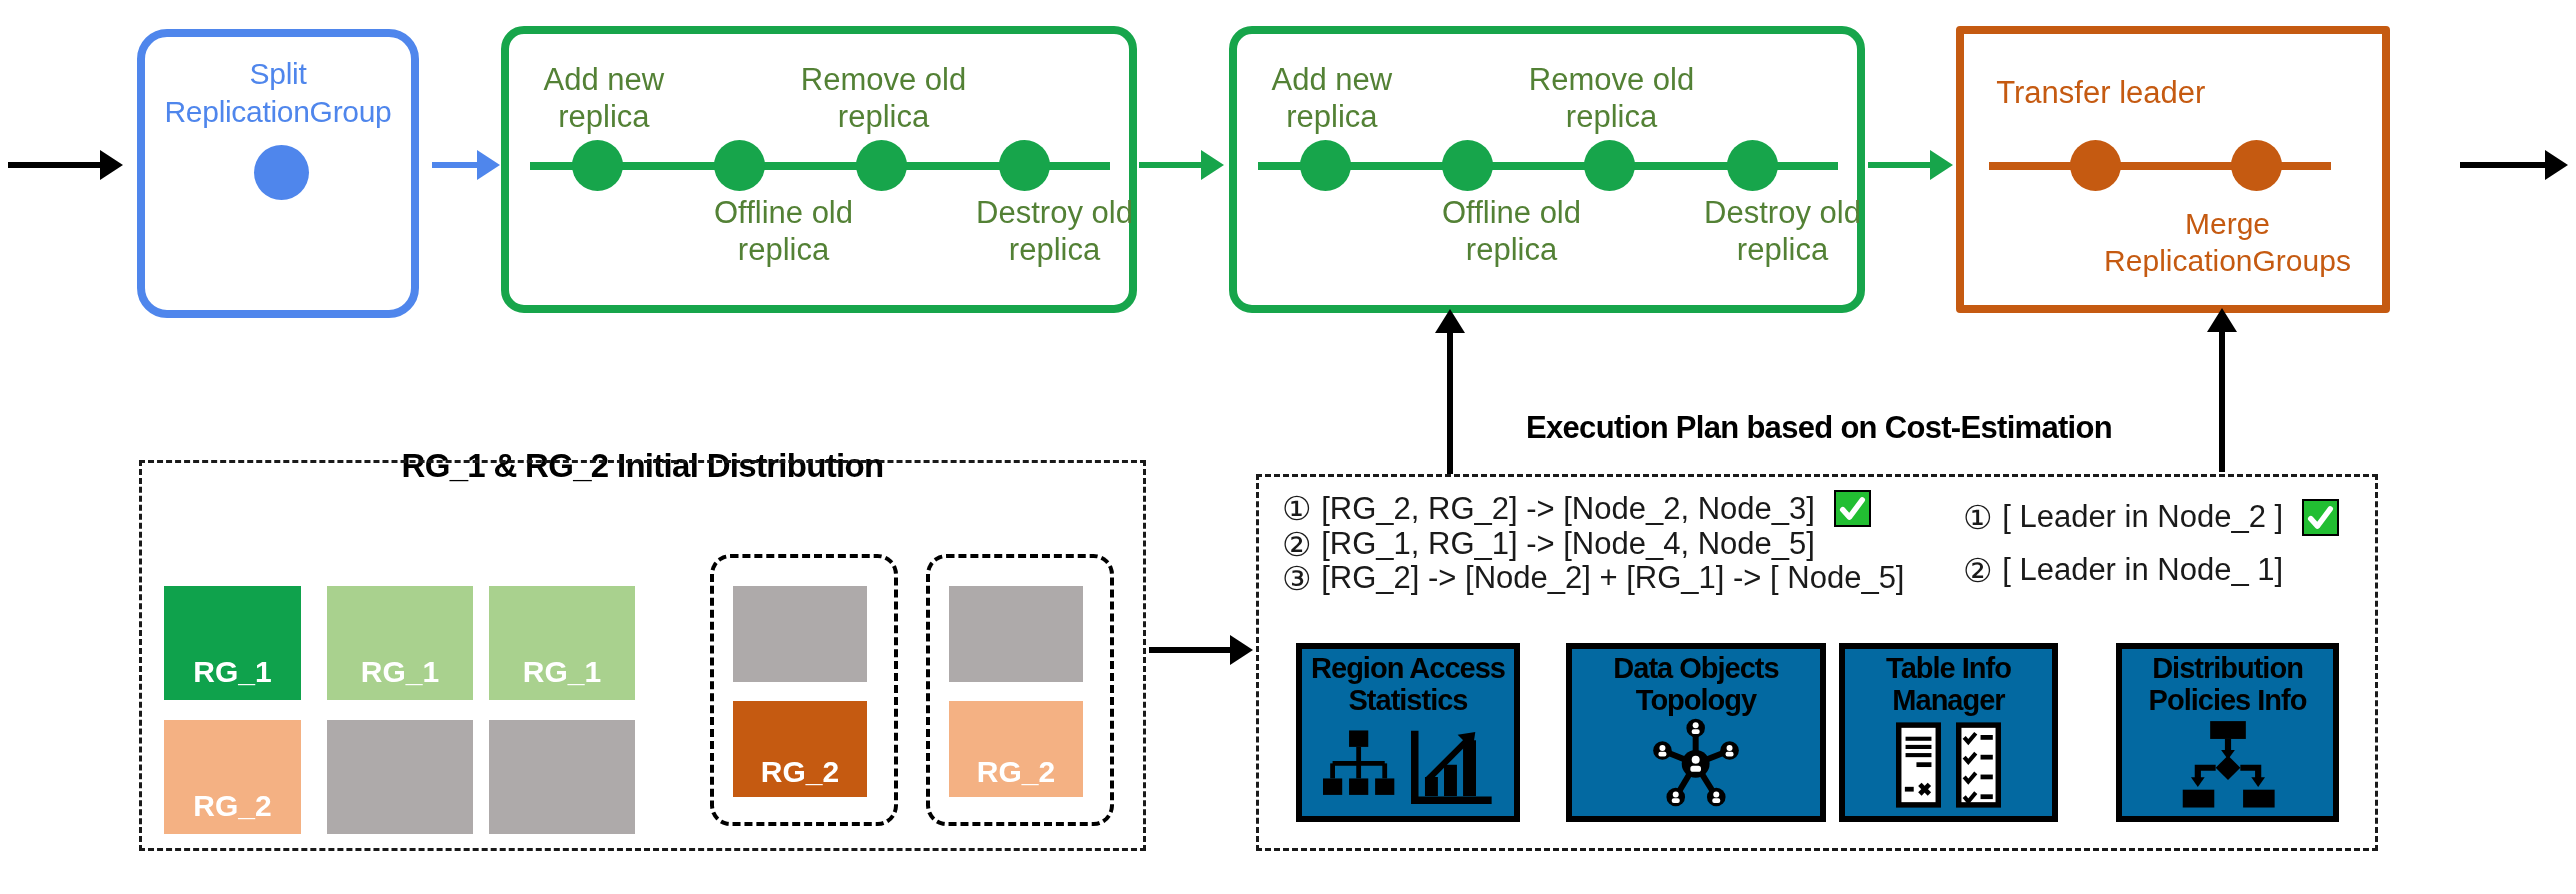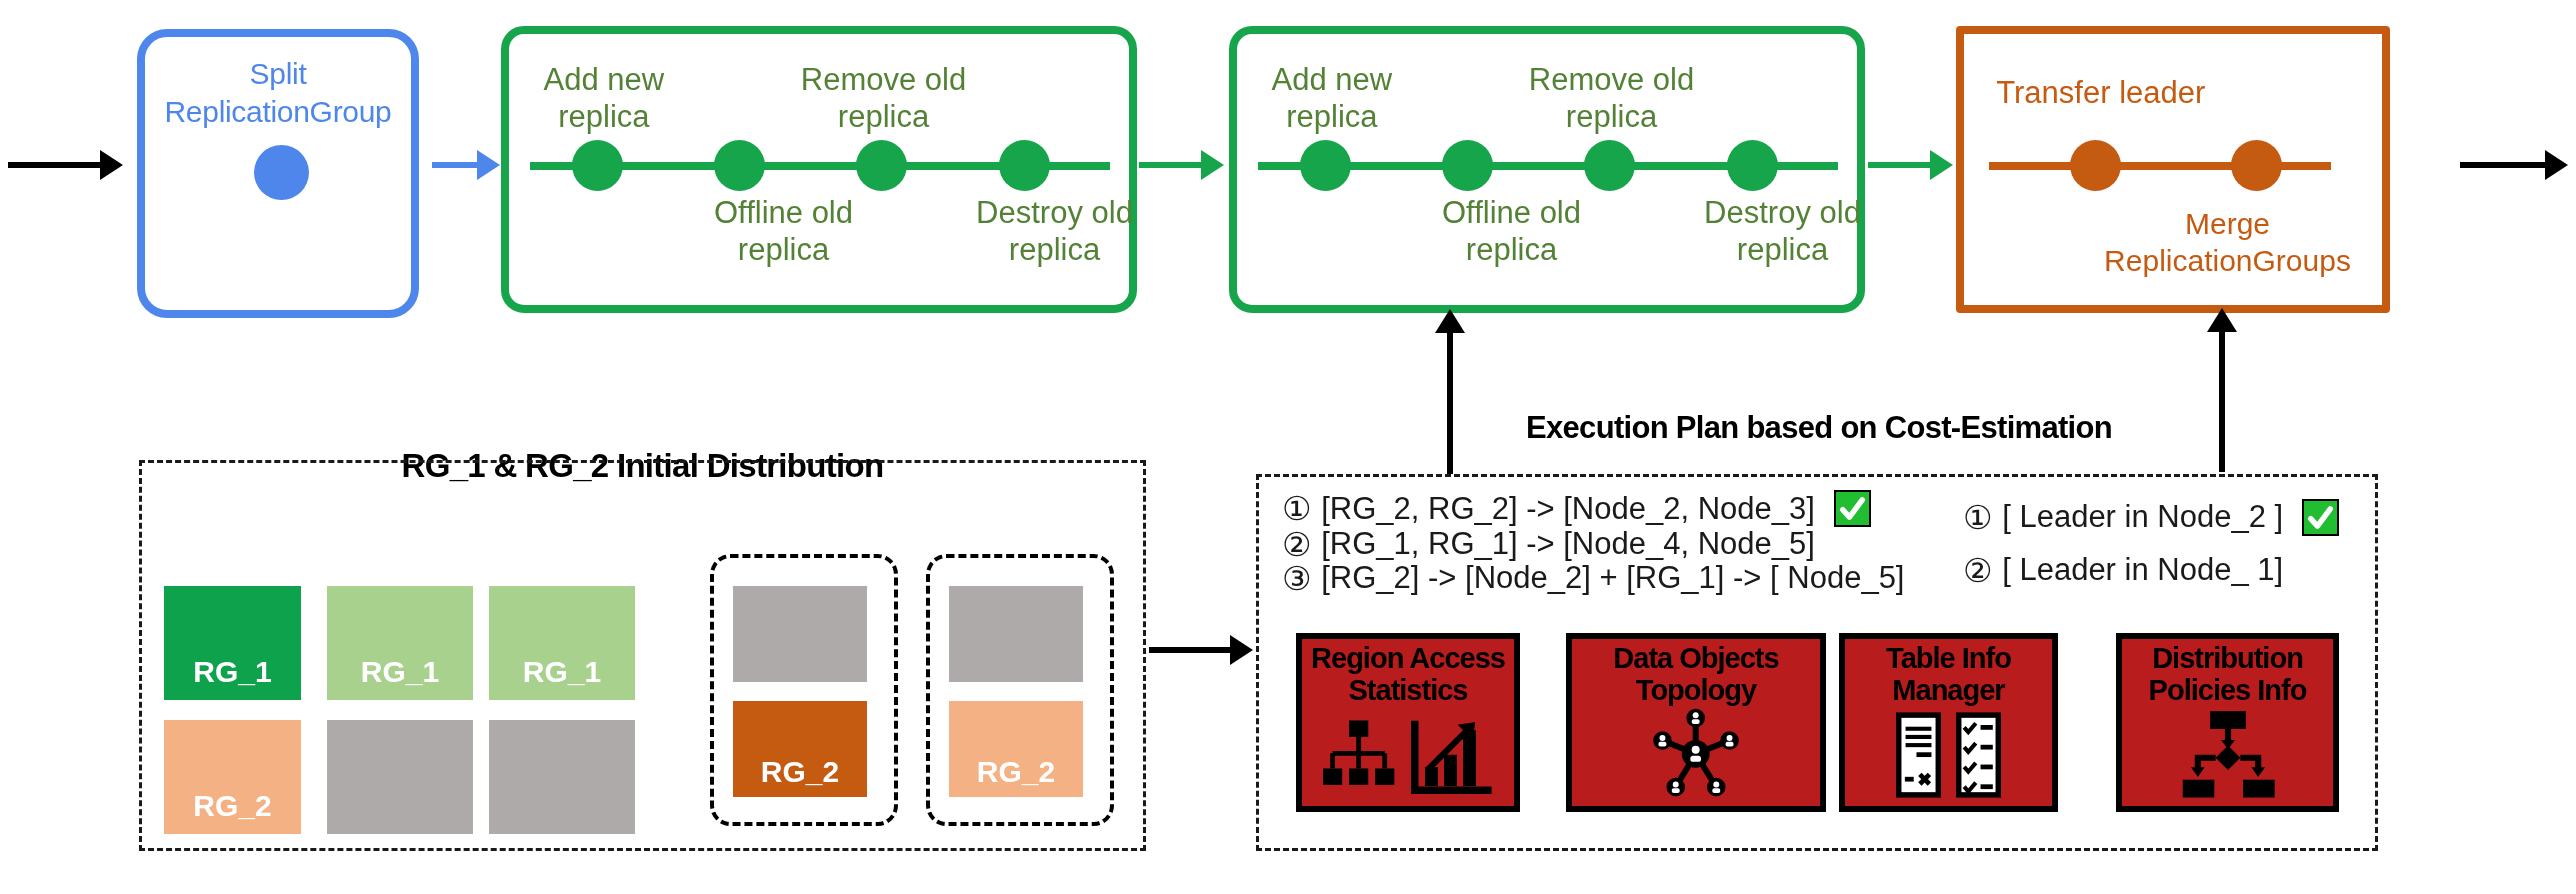--- a/index.html
+++ b/index.html
@@ -88,22 +88,22 @@
   .prow,.lrow{position:absolute;display:flex;align-items:center;height:36px;
               font-size:31px;color:#1a1a1a;white-space:pre;}
   .prow{left:23px;} .lrow{left:704px;}
   #prow1{top:13.7px;} #prow2{top:49px;} #prow3{top:83px;}
   #lrow1{top:22px;} #lrow2{top:75px;}
   .stepnum{font-size:33px;margin-right:9.6px;}
   .check{width:37px;height:37px;background:var(--check);border:2.7px solid #000;
          box-sizing:border-box;margin-left:19px;flex:none;}
   .check svg{display:block;width:100%;height:100%;}
 
-  .infobox{position:absolute;top:156px;height:179px;border:6.8px solid #000;
-           box-sizing:border-box;background:#b91c1c;}
+  .infobox{position:absolute;top:166px;height:179px;border:6.8px solid #000;
+           box-sizing:border-box;background:#0369a1;}
   #ib1{left:37px;width:224px;} #ib2{left:307px;width:260px;}
   #ib3{left:580px;width:219px;} #ib4{left:847px;width:223px;margin-left:10px;}
   .ib-title{position:absolute;left:0;top:2.7px;width:100%;text-align:center;
             font-size:29px;line-height:32px;font-weight:700;letter-spacing:-1px;color:#000;}
   .ib-icons{position:absolute;left:0;bottom:6.8px;width:100%;display:flex;
             justify-content:center;align-items:flex-end;gap:15px;}
 </style>
 </head>
 <body>
 

